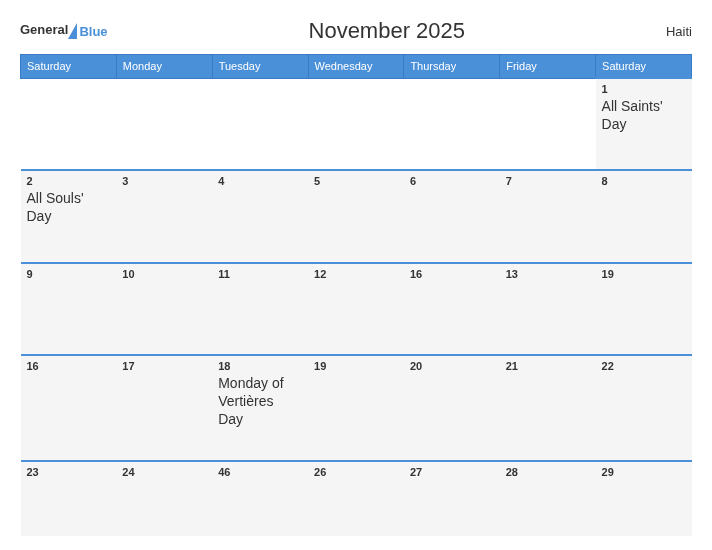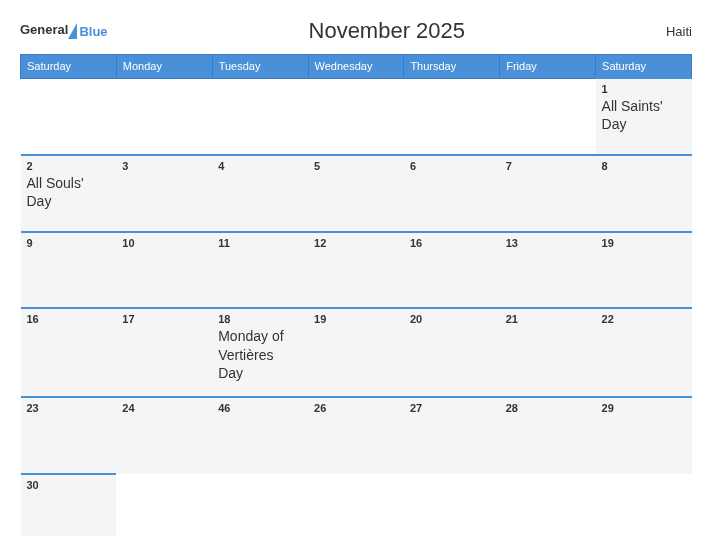--- a/index.html
+++ b/index.html
@@ -230,25 +230,14 @@
         <td>
           <span class="day-number">27</span>
         </td>
         <td>
           <span class="day-number">28</span>
         </td>
         <td>
           <span class="day-number">29</span>
         </td>
       </tr>
-      <tr>
-        <td>
-          <span class="day-number">30</span>
-        </td>
-        <td style="background: rgb(255, 255, 255); border-top: none;"></td>
-        <td style="background: rgb(255, 255, 255); border-top: none;"></td>
-        <td style="background: rgb(255, 255, 255); border-top: none;"></td>
-        <td style="background: rgb(255, 255, 255); border-top: none;"></td>
-        <td style="background: rgb(255, 255, 255); border-top: none;"></td>
-        <td style="background: rgb(255, 255, 255); border-top: none;"></td>
-      </tr>
     </tbody>
 </table>
 
 </body></html>

